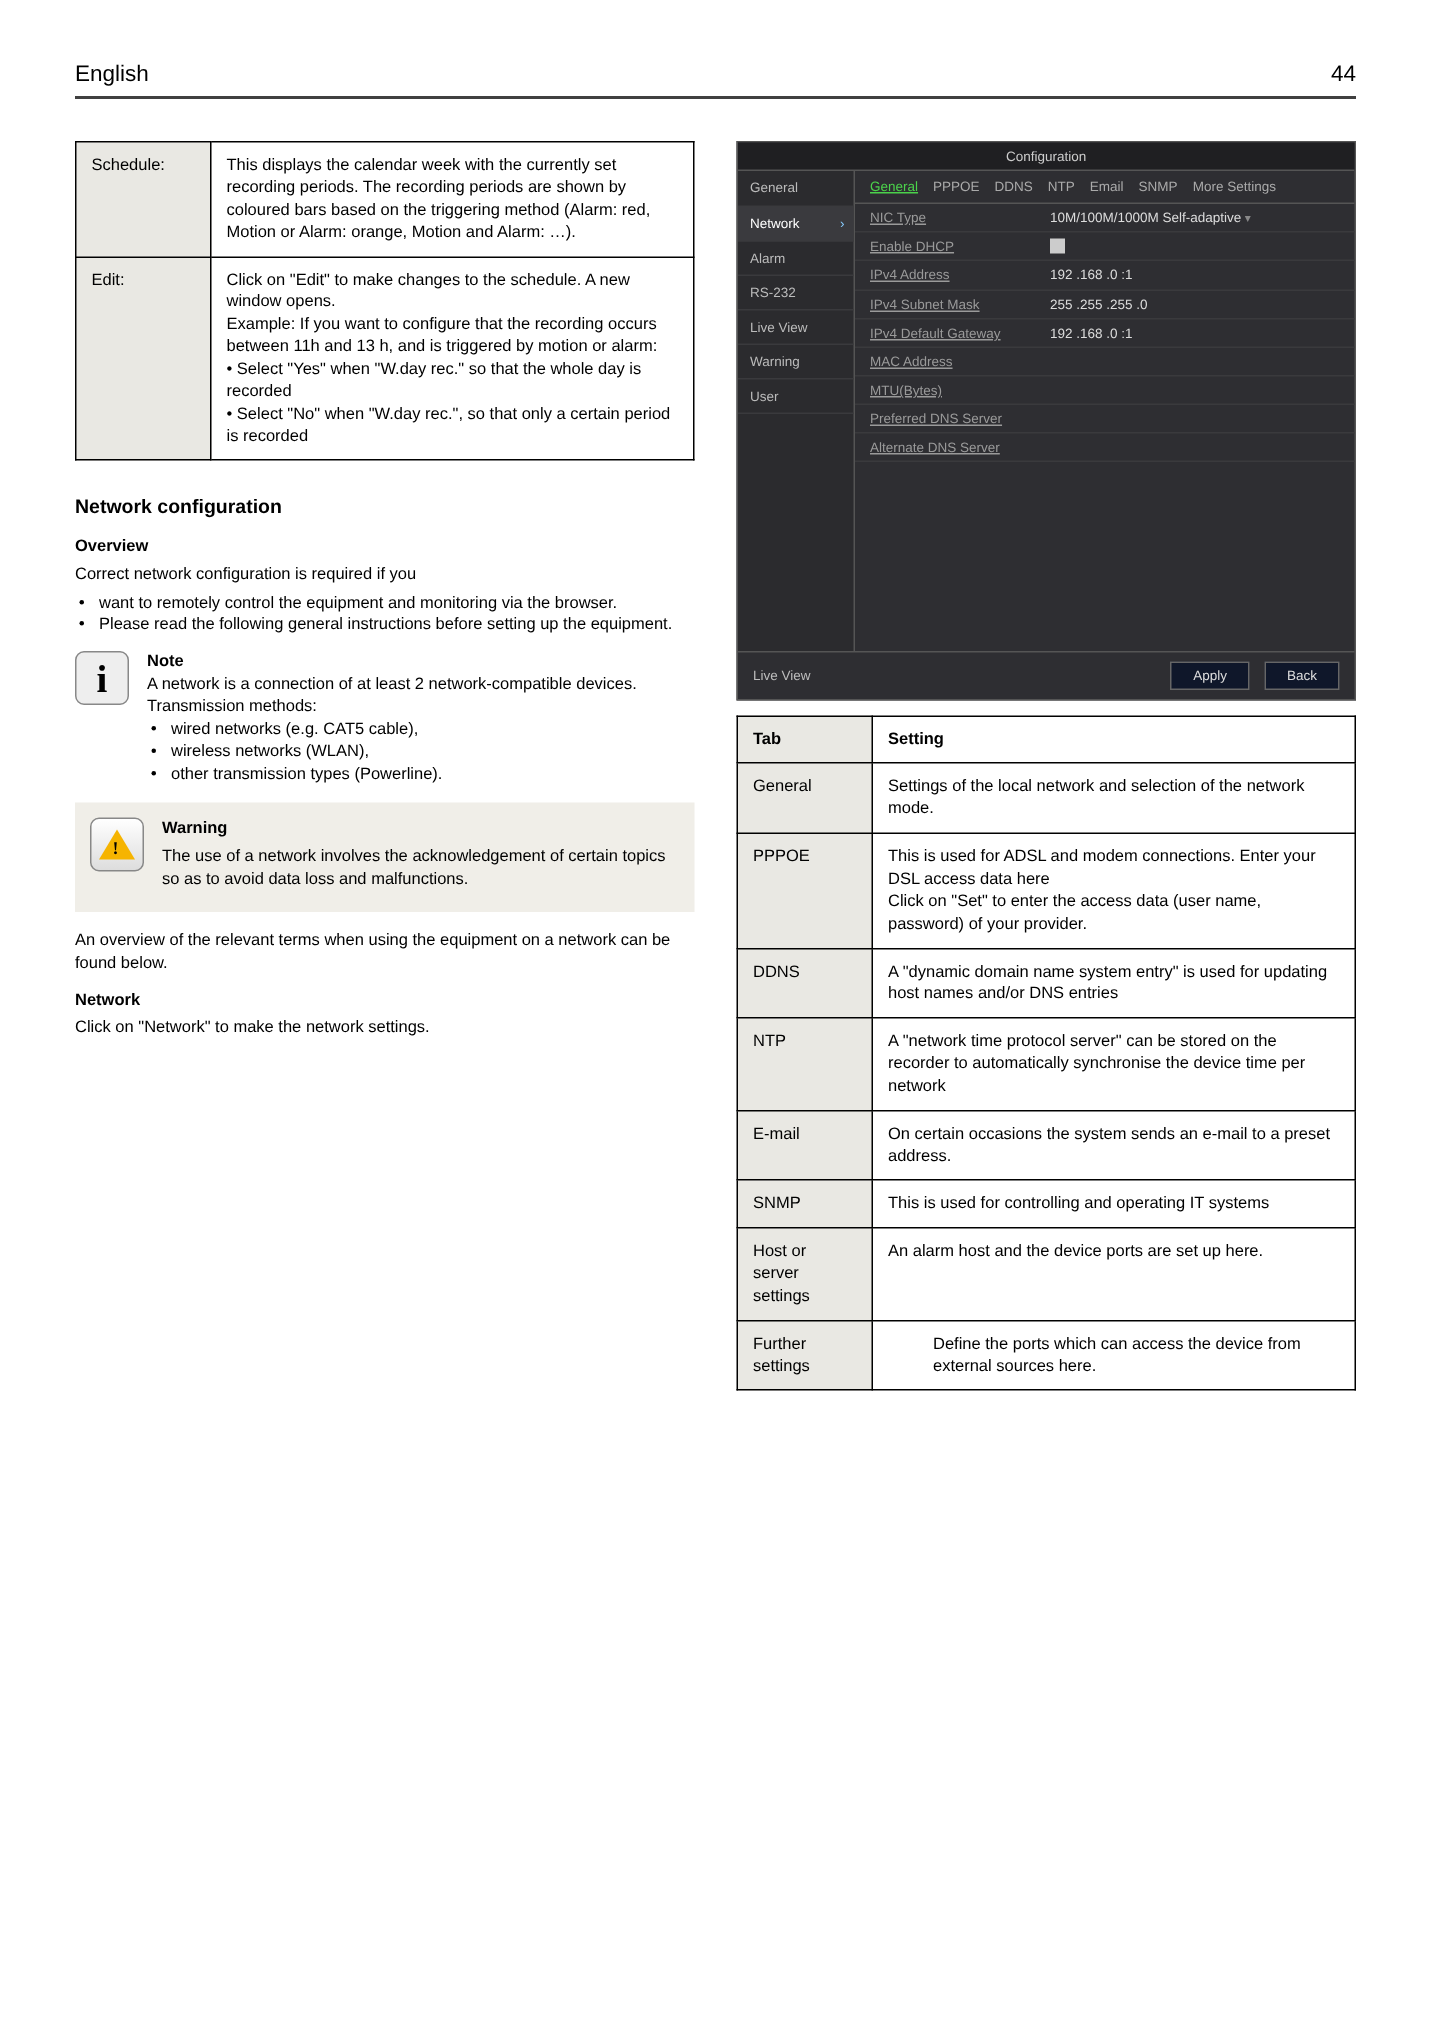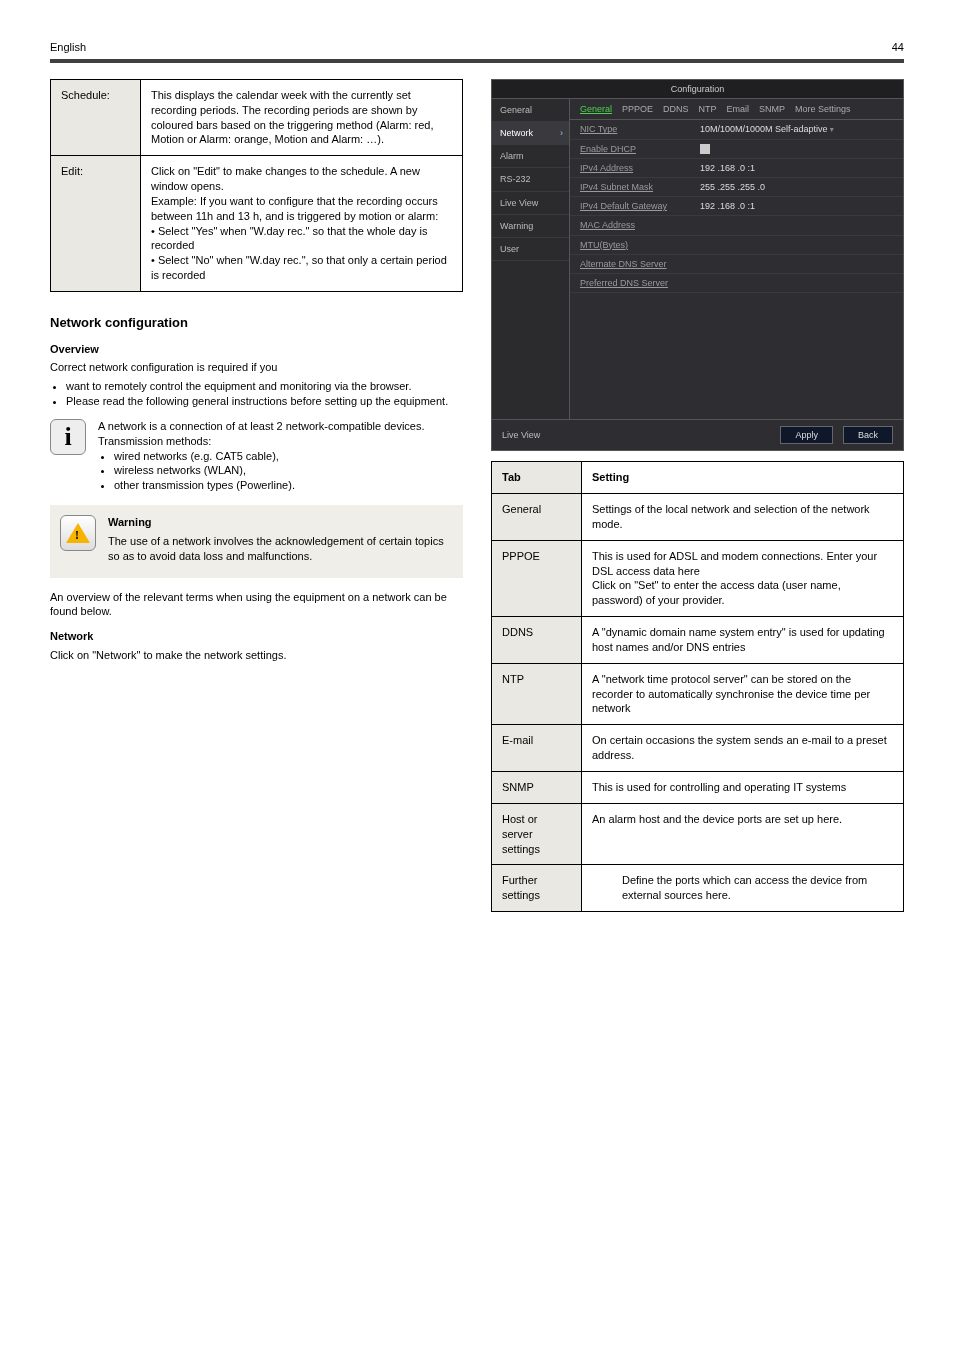--- a/index.html
+++ b/index.html
@@ -1,17 +1,17 @@
 <!DOCTYPE html>
 <html><head>
 <meta charset="utf-8">
 <style>
   * { box-sizing: border-box; margin: 0; padding: 0; }
   body { font-family: Arial, sans-serif; font-size: 11px; color: #000; background: #fff; width: 954px; margin: 0 auto; padding: 40px 50px 30px 50px; line-height: 1.35; }
-  .header-row { display: flex; justify-content: space-between; border-bottom: 4px solid #404040; padding-bottom: 4px; margin-bottom: 16px; font-size: 11px; }
+  .header-row { display: flex; justify-content: space-between; border-bottom: 2px solid #404040; padding-bottom: 4px; margin-bottom: 28px; font-size: 15px; }
   .columns { display: flex; gap: 28px; }
   .col { flex: 1; }
   .tbl { border: 1px solid #000; border-collapse: collapse; width: 100%; margin-bottom: 22px; }
   .tbl td { border: 1px solid #000; padding: 8px 10px; vertical-align: top; }
   .tbl td.lbl { background: #e9e8e3; width: 90px; }
   .section-heading { font-weight: bold; font-size: 13px; margin: 18px 0 10px 0; }
   .section-sub { font-weight: bold; font-size: 11px; margin: 10px 0 4px 0; }
   .note-row { display: flex; align-items: flex-start; gap: 12px; margin: 10px 0; }
   .note-icon, .warn-icon { width: 36px; height: 36px; border: 1px solid #888; border-radius: 6px; display:flex; align-items:center; justify-content:center; font-family: Georgia, serif; font-size: 26px; font-weight: bold; }
   .note-icon { background: #eee; color:#000; }
@@ -76,20 +76,21 @@
     <div class="section-sub">Overview</div>
     <p>Correct network configuration is required if you</p>
     <ul style="margin-left:16px; margin-top:4px;">
       <li>want to remotely control the equipment and monitoring via the browser.</li>
       <li>Please read the following general instructions before setting up the equipment.</li>
     </ul>
 
     <div class="note-row">
       <div class="note-icon">i</div>
       <div class="note-text">
+        <p><b>Note</b></p>
         <p style="white-space:pre-line;">A network is a connection of at least 2 network-compatible devices.
 Transmission methods:</p>
         <ul style="margin-left:16px;">
           <li>wired networks (e.g. CAT5 cable),</li>
           <li>wireless networks (WLAN),</li>
           <li>other transmission types (Powerline).</li>
         </ul>
       </div>
     </div>
 
@@ -167,25 +168,25 @@
               </div>
               <div class="row">
                 <div class="k">MAC Address</div>
                 <div class="v"></div>
               </div>
               <div class="row">
                 <div class="k">MTU(Bytes)</div>
                 <div class="v"></div>
               </div>
               <div class="row">
+                <div class="k">Preferred DNS Server</div>
+                <div class="v"></div>
+              </div>
+              <div class="row">
                 <div class="k">Alternate DNS Server</div>
-                <div class="v"></div>
-              </div>
-              <div class="row">
-                <div class="k">Preferred DNS Server</div>
                 <div class="v"></div>
               </div>
             </div>
           <div class="space"></div>
         </div>
       </div>
       <div class="foot">
         <span>Live View</span>
         <div style="display:flex; gap:10px;">
           <span class="btn">Apply</span>

